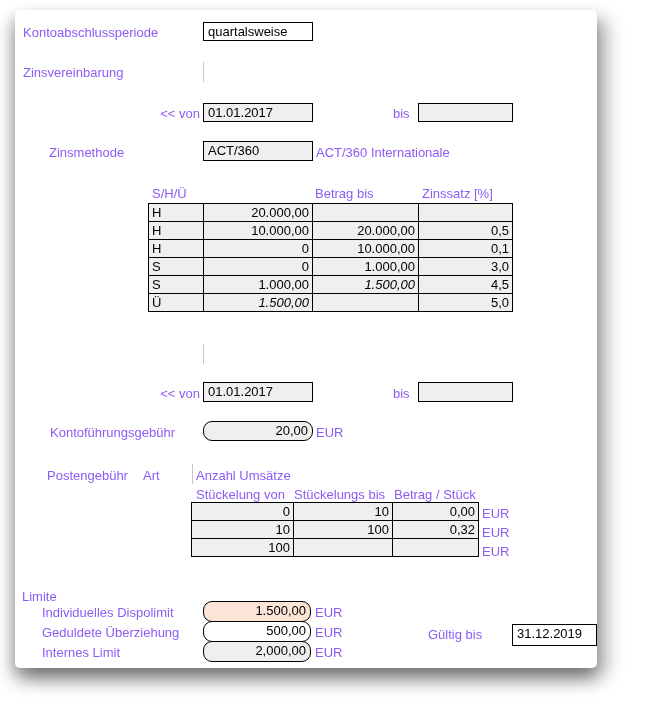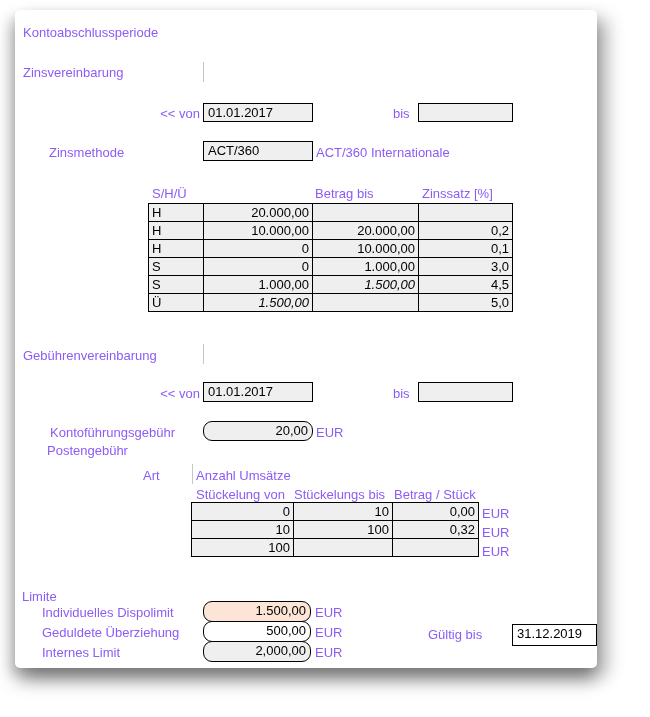--- a/index.html
+++ b/index.html
@@ -28,20 +28,21 @@
   table.grid td.num { text-align:right; }
   table.grid td.italic { font-style:italic; }
 </style>
 </head>
 <body>
 
 <div id="page">
   <div id="card">
 
     <span class="lbl" style="left:8px; top:14px;">Kontoabschlussperiode</span>
+    <div class="field white" style="left:188px; top:12px; width:110px; height:19px;">quartalsweise</div>
 
     <span class="lbl" style="left:8px; top:54px;">Zinsvereinbarung</span>
     <div class="vline" style="left:188px; top:52px;"></div>
 
     <span class="lbl r" style="left:95px; top:95px; width:90px;">&lt;&lt; von</span>
     <div class="field" style="left:188px; top:93px; width:110px; height:19px;">01.01.2017</div>
     <span class="lbl" style="left:378px; top:95px;">bis</span>
     <div class="field" style="left:403px; top:93px; width:95px; height:19px;"></div>
 
     <span class="lbl" style="left:34px; top:134px;">Zinsmethode</span>
@@ -64,21 +65,21 @@
           <tr>
         <td>H</td>
         <td class="num">20.000,00</td>
         <td class="num"></td>
         <td class="num"></td>
       </tr>
       <tr>
         <td>H</td>
         <td class="num">10.000,00</td>
         <td class="num">20.000,00</td>
-        <td class="num">0,2</td>
+        <td class="num">0,5</td>
       </tr>
       <tr>
         <td>H</td>
         <td class="num">0</td>
         <td class="num">10.000,00</td>
         <td class="num">0,1</td>
       </tr>
       <tr>
         <td>S</td>
         <td class="num">0</td>
@@ -93,33 +94,32 @@
       </tr>
       <tr>
         <td>Ü</td>
         <td class="num italic">1.500,00</td>
         <td class="num"></td>
         <td class="num">5,0</td>
       </tr>
     </tbody>
       </table>
 
-    <span class="lbl" style="left:8px; top:337px;">Gebührenvereinbarung</span>
     <div class="vline" style="left:188px; top:334px;"></div>
 
     <span class="lbl r" style="left:95px; top:375px; width:90px;">&lt;&lt; von</span>
     <div class="field" style="left:188px; top:372px; width:110px; height:20px;">01.01.2017</div>
     <span class="lbl" style="left:378px; top:375px;">bis</span>
     <div class="field" style="left:403px; top:372px; width:95px; height:20px;"></div>
 
     <span class="lbl" style="left:35px; top:414px;">Kontoführungsgebühr</span>
     <div class="field right" style="left:188px; top:411px; width:110px; height:20px;">20,00</div>
     <span class="lbl" style="left:301px; top:414px;">EUR</span>
 
-    <span class="lbl" style="left:32px; top:432px;">Postengebühr</span>
+    <span class="lbl" style="left:32px; top:457px;">Postengebühr</span>
     <span class="lbl" style="left:128px; top:457px;">Art</span>
     <div class="vline" style="left:177px; top:454px;"></div>
     <span class="lbl" style="left:181px; top:457px;">Anzahl Umsätze</span>
 
     <span class="lbl" style="left:181px; top:476px;">Stückelung von</span>
     <span class="lbl" style="left:279px; top:476px;">Stückelungs bis</span>
     <span class="lbl" style="left:379px; top:476px;">Betrag / Stück</span>
 
     <table class="grid" style="left:176px; top:492px; width:287px;">
       <colgroup>

